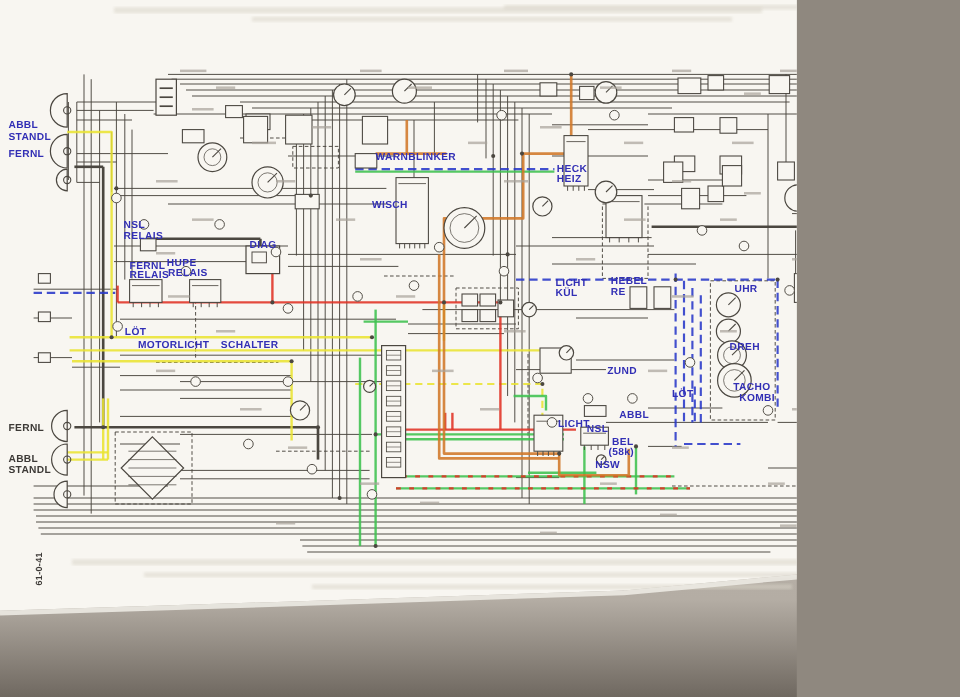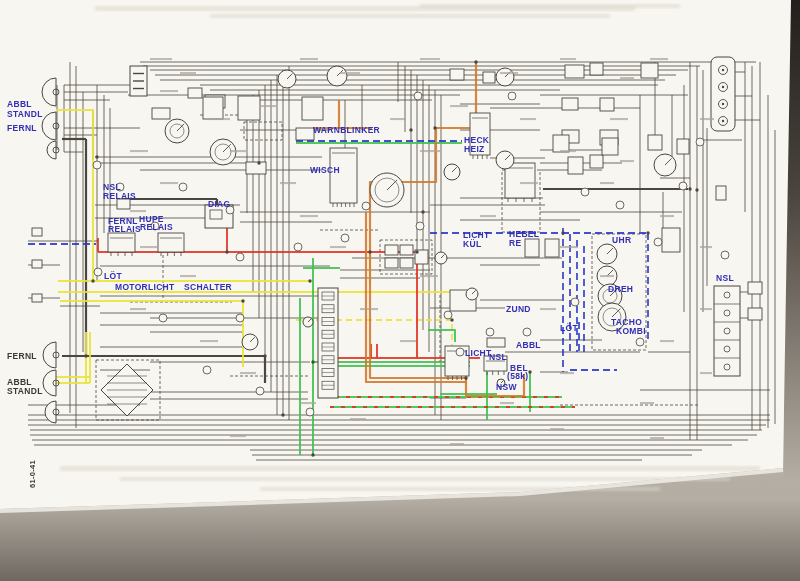--- a/index.html
+++ b/index.html
@@ -1,16 +1,16 @@
 <!DOCTYPE html>
 <html><head>
 <meta charset="utf-8">
 <style>
   html,body{margin:0;padding:0;background:#8f887f;font-family:"Liberation Sans",sans-serif;}
-  #stage{position:relative;width:800px;height:581px;overflow:hidden;text-decoration:underline;}
+  #stage{position:relative;width:664px;height:581px;overflow:hidden;text-decoration:underline;}
   svg{display:block;}
   text{user-select:none;}
 </style>
 </head>
 <body>
 
 <div id="stage">
   <svg id="diagram-svg" width="800" height="581" viewBox="0 0 800 581">
     <defs>
       <linearGradient id="bgG" x1="0" y1="0" x2="0" y2="1">

